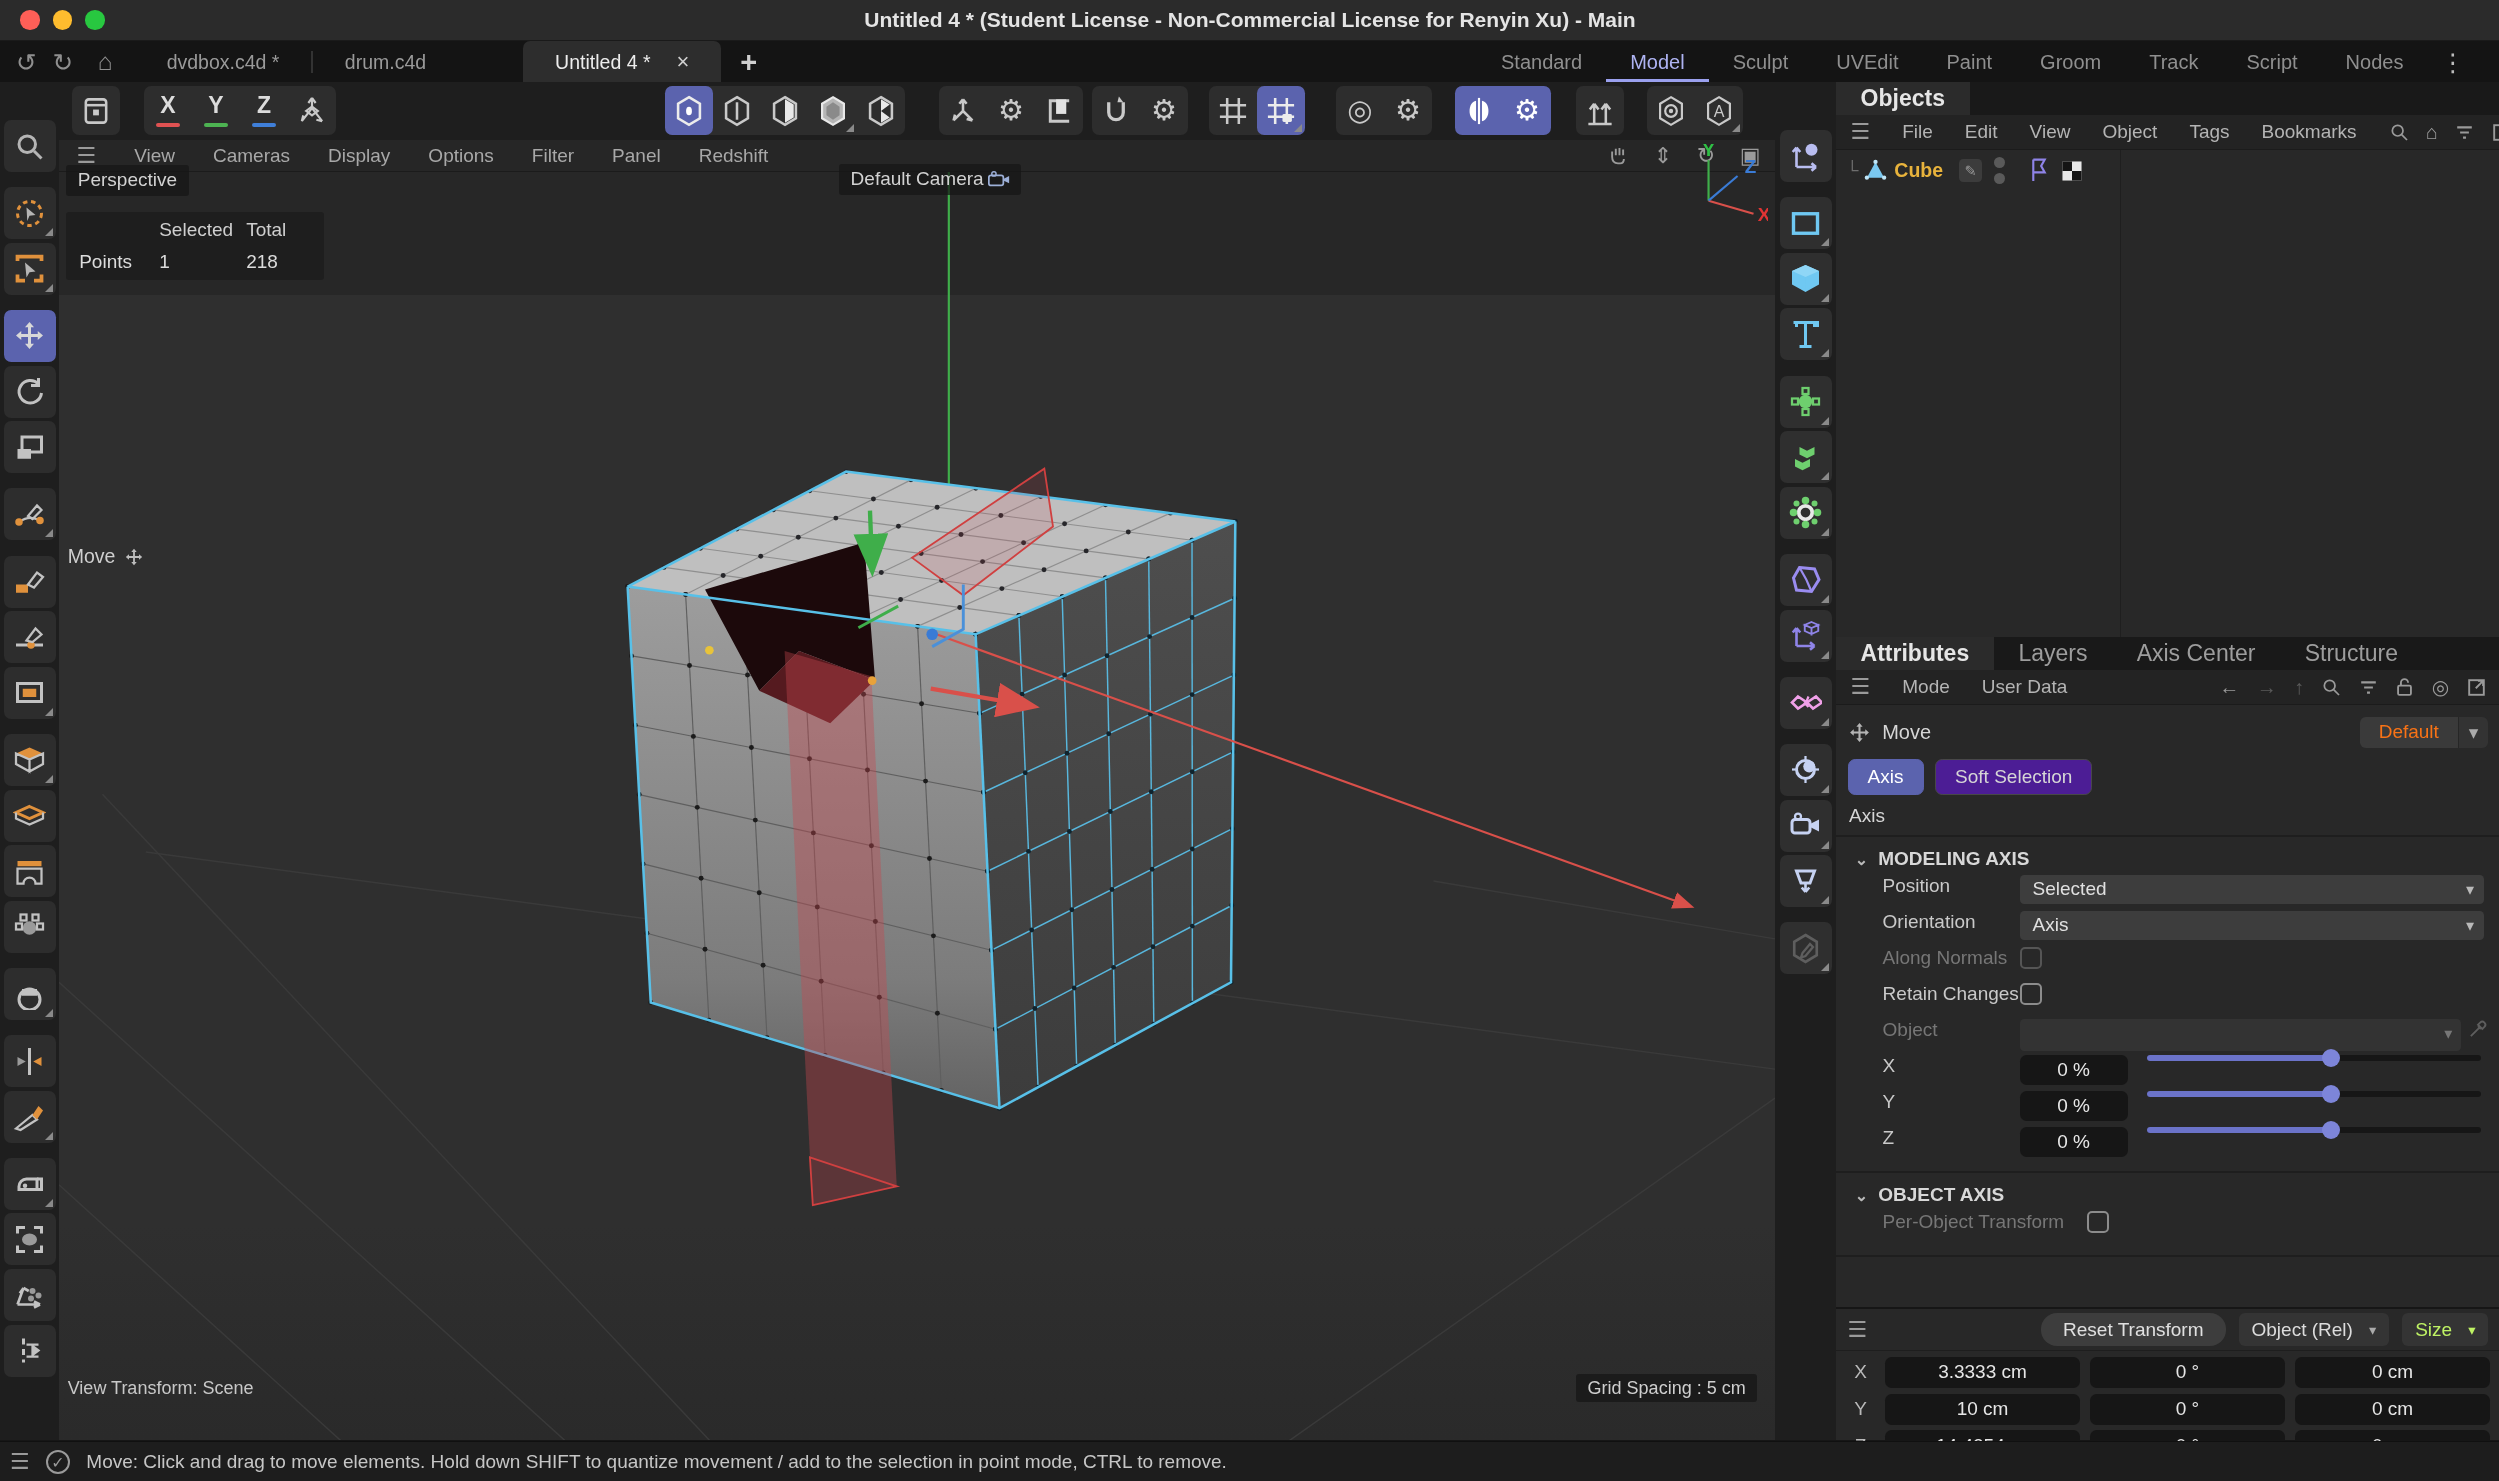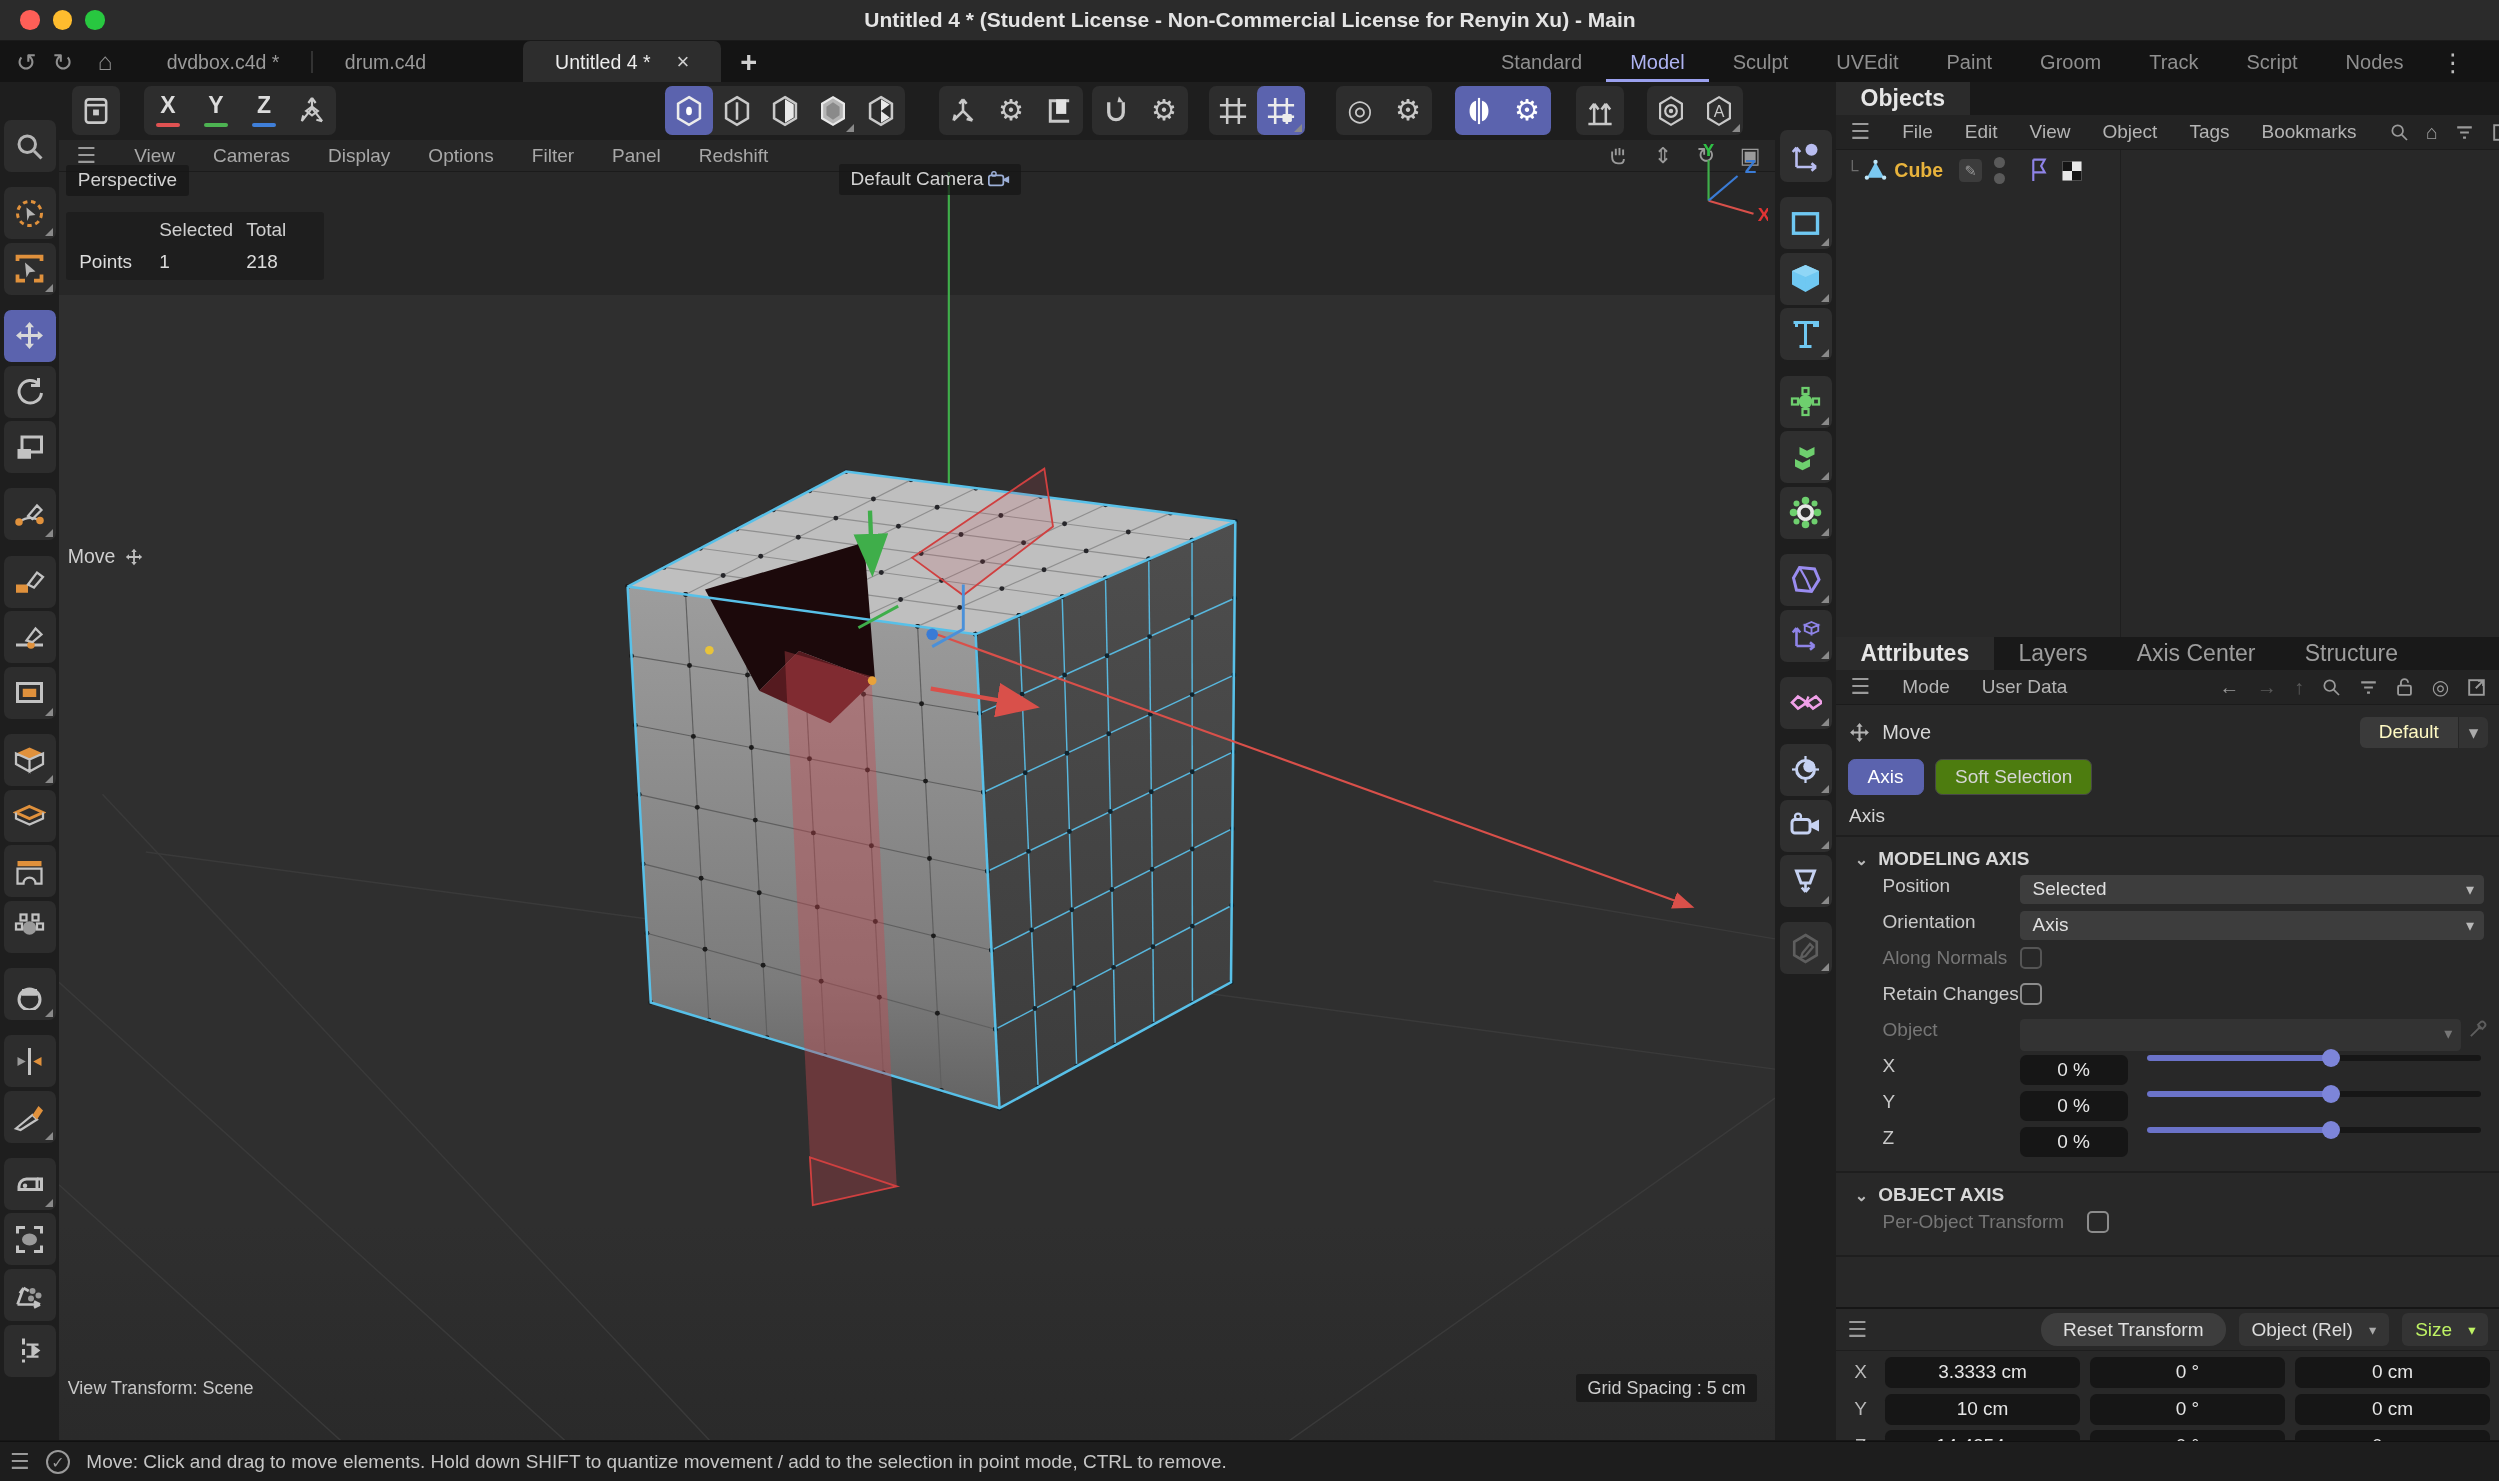--- a/index.html
+++ b/index.html
@@ -93,24 +93,24 @@
     display:flex; align-items:center; justify-content:center; color:#9a9a9a; font-size:14.5px; }
   .dots { display:flex; flex-direction:column; gap:4.3px; margin-left:11.6px; }
   .dots i { width:11px; height:11px; border-radius:50%; background:#5a5a5a; }
   .tags { display:flex; gap:11.6px; margin-left:24.6px; align-items:center; }
 
   #attrs { position:absolute; left:0; top:555px; width:664px; height:663px; background:#282828; }
   .attrbody { padding:7.2px 11.6px 0 11.6px; font-size:19px; }
   .trow { display:flex; align-items:center; height:41px; }
   .toolttl { display:flex; align-items:center; gap:11.6px; color:#d6d6d6; font-size:20px; }
   .preset { margin-left:auto; display:flex; }
-  .preset .p1 { background:#3a3a3a; border-radius:5.8px 0 0 5.8px; padding:4.3px 19px; color:#fef9c3; }
+  .preset .p1 { background:#3a3a3a; border-radius:5.8px 0 0 5.8px; padding:4.3px 19px; color:#f97316; }
   .preset .p2 { background:#333; border-radius:0 5.8px 5.8px 0; padding:4.3px 10px; color:#aaa; border-left:0.7px solid #262626; }
   .pillrow { display:flex; gap:11.6px; margin:5.8px 0 10px 0; }
-  .pill { padding:5.8px 19px; border-radius:7.2px; background:#4d7c0f; border:0.7px solid #484848; color:#d6d6d6; }
+  .pill { padding:5.8px 19px; border-radius:7.2px; background:#4c1d95; border:0.7px solid #484848; color:#d6d6d6; }
   .pill.sel { background:#5b63ae; border-color:#5b63ae; color:#fff; }
   .sect { color:#d6d6d6; margin:10px 0 7.2px 1.4px; }
   .hr { height:1.4px; background:#1e1e1e; margin:8.7px -11.6px; }
   .ghead { display:flex; align-items:center; gap:10px; font-weight:bold; color:#d8d8d8; margin:11.6px 0 4.3px 7.2px; }
   .chev { font-size:16px; color:#bbb; }
   .frow { display:flex; align-items:flex-start; height:36px; }
   .flabel { width:172px; padding-left:35px; color:#c9c9c9; }
   .flabel.dim, .dim { color:#767676; }
   .dd { flex:1; background:#3d3d3d; border-radius:4.3px; height:29px; display:flex; align-items:center;
     padding:0 13px; color:#e0e0e0; position:relative; margin-right:4.3px; }

